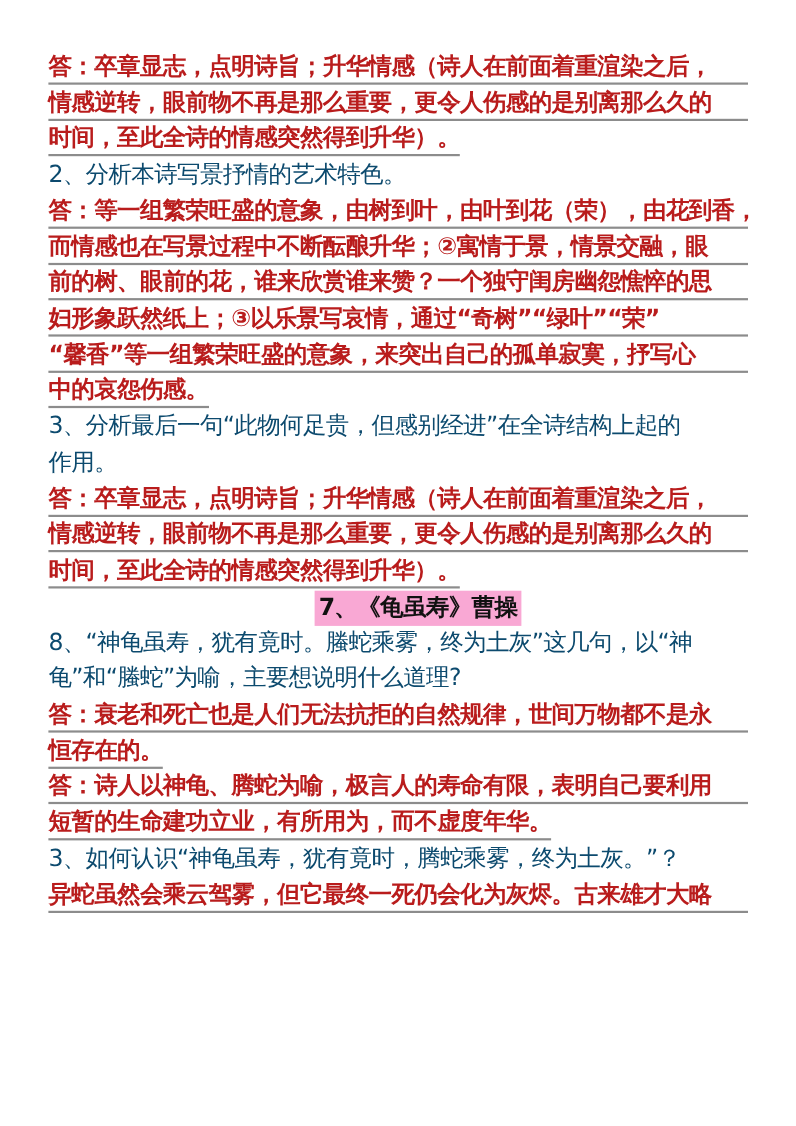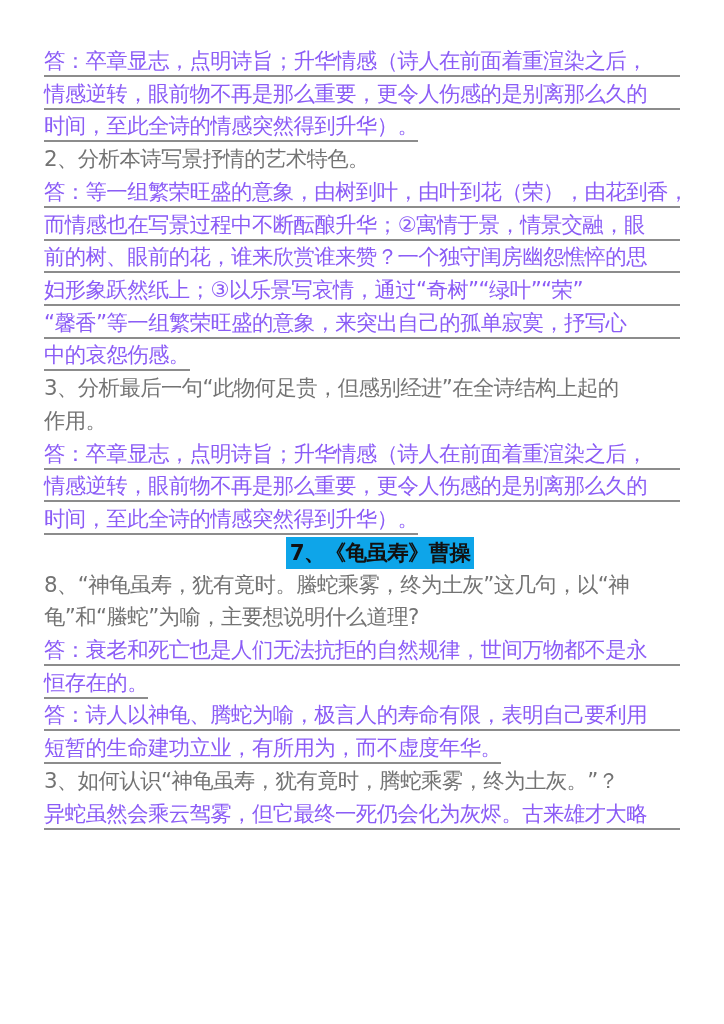--- a/index.html
+++ b/index.html
@@ -24,40 +24,41 @@
     display: block;
     height: 32.73px;
     line-height: 30px;
     font-size: 21.4px;
     white-space: nowrap;
     letter-spacing: -0.6px;
     box-sizing: border-box;
     position: relative;
   }
   .q {
-    color: #737373;
+    color: #0c4a6e;
   }
   .a {
-    color: #8b5cf6;
+    color: #b91c1c;
+    font-weight: bold;
   }
   .a .ul {
     display: inline-block;
     border-bottom: 2px solid #8c8c8c;
     line-height: 29px;
   }
   .a.full .ul {
     display: block;
     width: 636px;
   }
   .heading-row {
     text-align: center;
   }
   .heading {
     display: inline-block;
-    background: #0ea5e9;
+    background: #f9a8d4;
     color: #111111;
     font-weight: bold;
     padding: 0 4px;
     line-height: 32px;
     margin-left: 36px;
     font-size: 21.4px;
   }
 </style>
 </head>
 <body>

